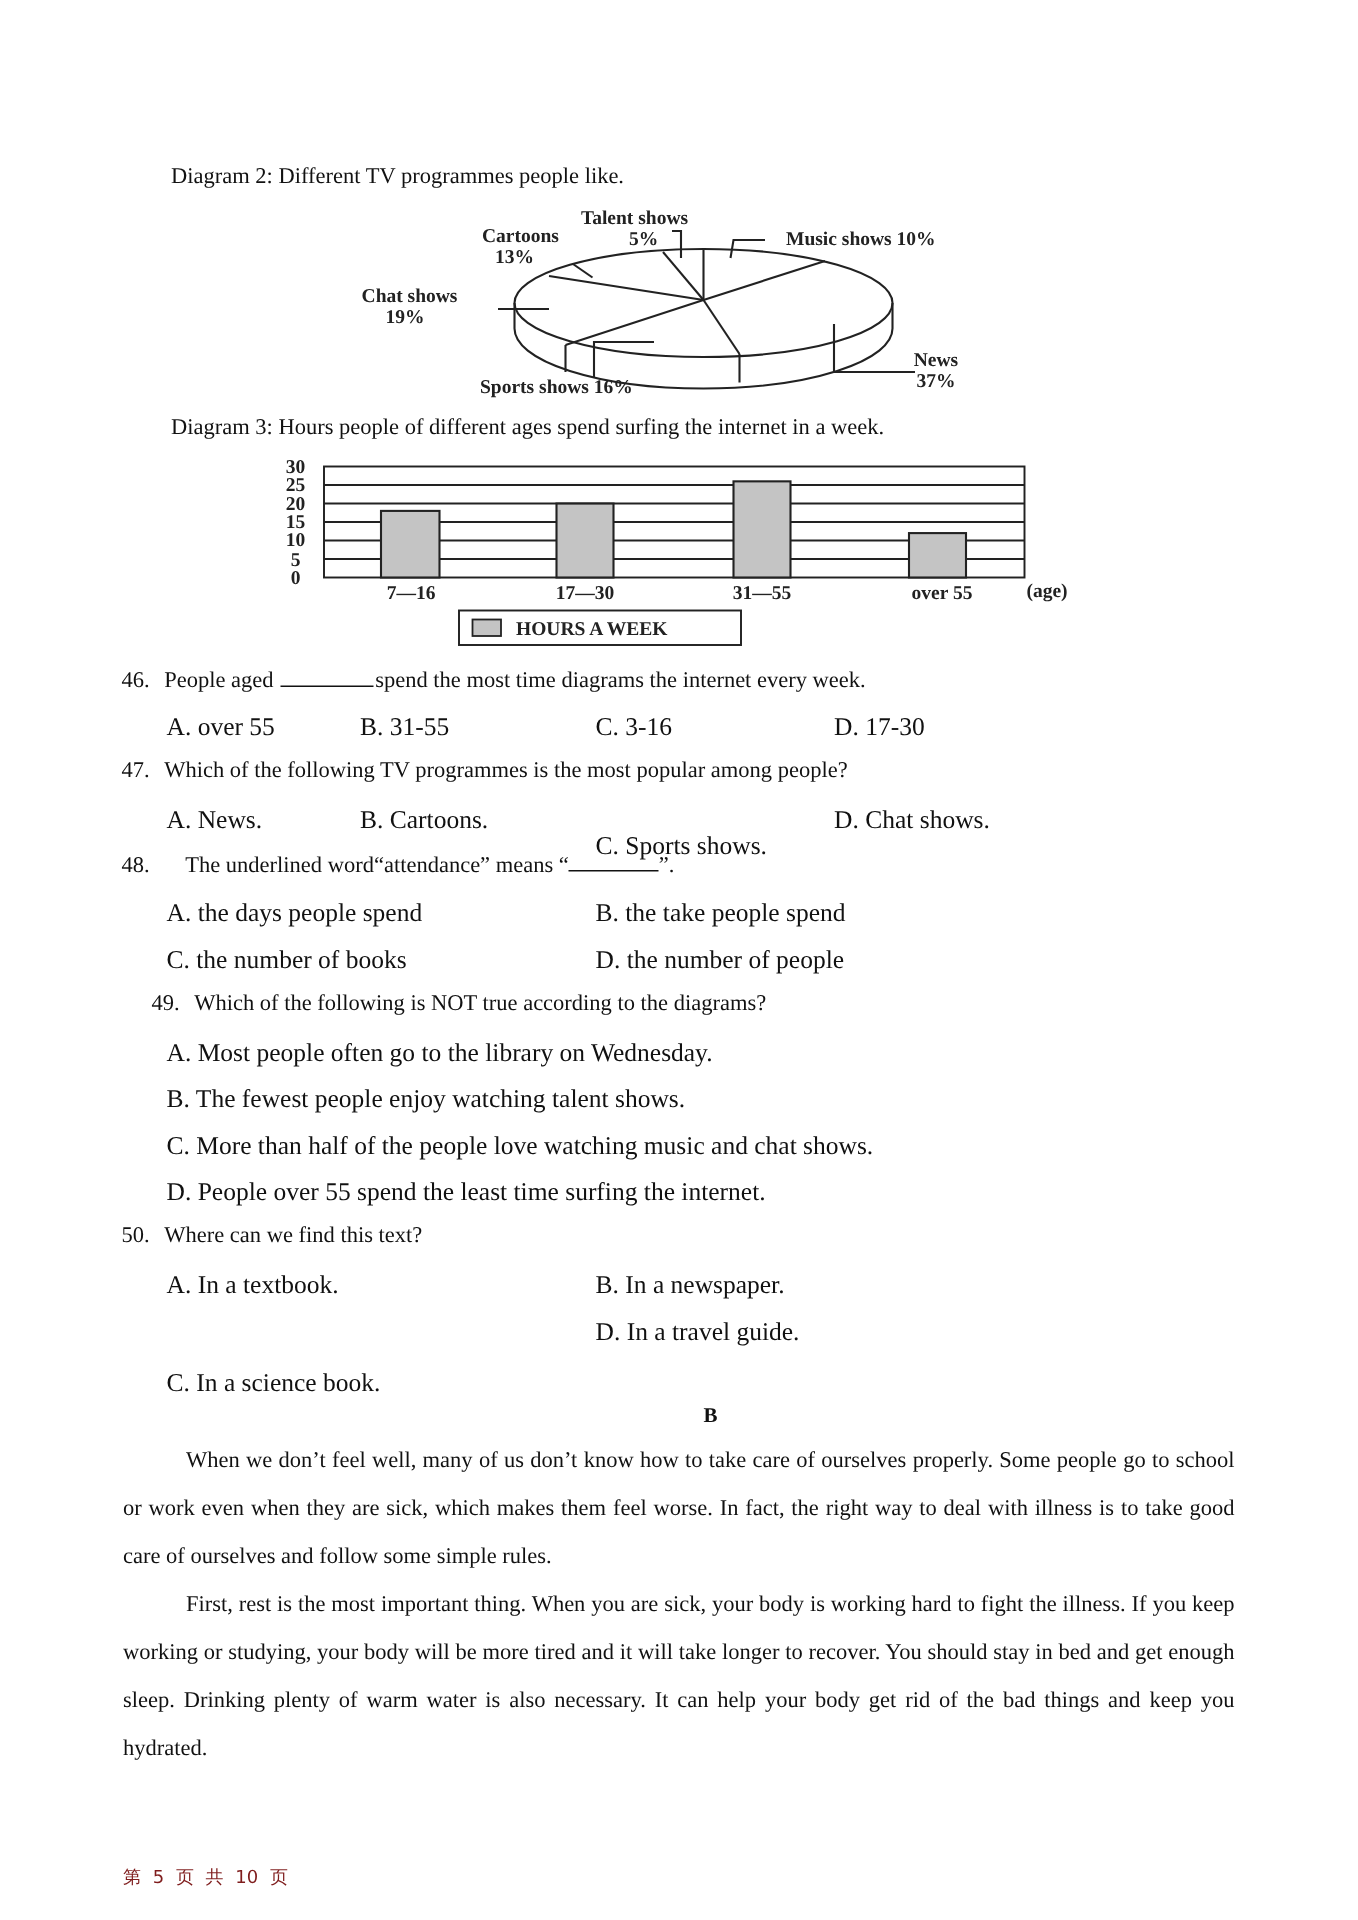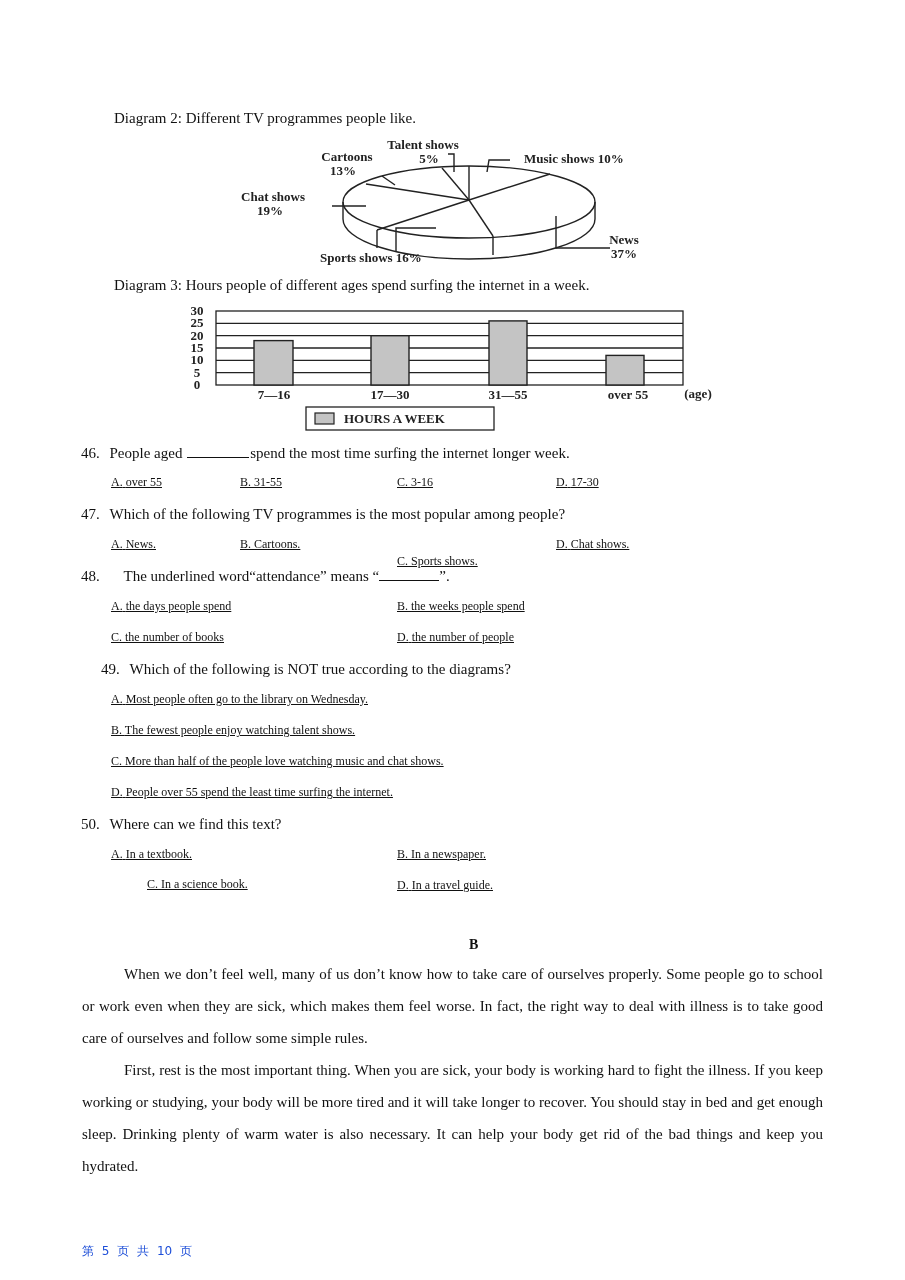--- a/index.html
+++ b/index.html
@@ -1,26 +1,26 @@
 <!DOCTYPE html>
 <html><head>
 <meta charset="utf-8">
 <style>
   html, body { margin: 0; padding: 0; background: #ffffff; }
   body { width: 905px; height: 1280px; position: relative; overflow: hidden;
          font-family: "Liberation Serif", "DejaVu Serif", serif; color: #111; }
   .abs { position: absolute; }
   .caption { font-size: 15px; white-space: nowrap; }
   .q { font-size: 15px; white-space: nowrap; }
-  .opt { font-size: 12px; white-space: nowrap; text-decoration: underline; }
+  .opt { font-size: 17px; white-space: nowrap; }
   .blank { display: inline-block; width: 62px; border-bottom: 1.2px solid #111; height: 13px; vertical-align: baseline; margin: 0 1px; }
   .blank-q { display: inline-block; width: 60px; border-bottom: 1px solid #111; height: 12px; }
   .section-title { font-size: 14px; font-weight: bold; }
   .para { font-size: 15px; line-height: 32px; text-align: justify; text-indent: 42px; width: 741px; }
-  .footer { font-family: "DejaVu Sans", sans-serif; font-size: 12px; color: #1d4ed8; word-spacing: 4px; }
+  .footer { font-family: "DejaVu Sans", sans-serif; font-size: 12px; color: #7f1d1d; word-spacing: 4px; }
   svg text { font-family: "Liberation Serif", "DejaVu Serif", serif; font-weight: bold; fill: #222; }
 </style>
 </head>
 <body>
 
 <div class="abs caption" style="left:114px; top:110px;">Diagram 2: Different TV programmes people like.</div>
 
 <svg class="abs" style="left:210px; top:136px;" width="480" height="130">
   <g fill="none" stroke="#222" stroke-width="1.4">
 
@@ -97,61 +97,61 @@
 
   <g>
     <rect x="126" y="105" width="188" height="23" fill="#fff" stroke="#222" stroke-width="1.3"></rect>
     <rect x="135" y="111" width="19" height="11" fill="#c4c4c4" stroke="#222" stroke-width="1.2"></rect>
     <text x="164" y="121" font-size="13">HOURS A WEEK</text>
   </g>
 </svg>
 
 <div class="abs q" style="left:81px; top:444px;">
   <span>46.</span>
-  <span style="margin-left:6px;">People aged </span><span class="blank"></span><span>spend the most time surfing the internet longer week.</span>
+  <span style="margin-left:6px;">People aged </span><span class="blank"></span><span>spend the most time diagrams the internet every week.</span>
 </div>
 <div class="abs opt" style="left:111px; top:475px;"><span>A.</span> <span>over 55</span></div>
 <div class="abs opt" style="left:240px; top:475px;"><span>B.</span> <span>31-55</span></div>
 <div class="abs opt" style="left:397px; top:475px;"><span>C.</span> <span>3-16</span></div>
 <div class="abs opt" style="left:556px; top:475px;"><span>D.</span> <span>17-30</span></div>
 
 <div class="abs q" style="left:81px; top:506px;">
   <span>47.</span>
   <span style="margin-left:6px;">Which of the following TV programmes is the most popular among people?</span>
 </div>
 <div class="abs opt" style="left:111px; top:537px;"><span>A.</span> <span>News.</span></div>
 <div class="abs opt" style="left:240px; top:537px;"><span>B.</span> <span>Cartoons.</span></div>
 <div class="abs opt" style="left:397px; top:554px;"><span>C.</span> <span>Sports shows.</span></div>
 <div class="abs opt" style="left:556px; top:537px;"><span>D.</span> <span>Chat shows.</span></div>
 
 <div class="abs q" style="left:81px; top:568px;">
   <span>48.</span>
   <span style="margin-left:20px;">The underlined word“attendance” means “</span><span class="blank-q"></span><span>”.</span>
 </div>
 <div class="abs opt" style="left:111px; top:599px;"><span>A.</span> <span>the days people spend</span></div>
-<div class="abs opt" style="left:397px; top:599px;"><span>B.</span> <span>the weeks people spend</span></div>
+<div class="abs opt" style="left:397px; top:599px;"><span>B.</span> <span>the take people spend</span></div>
 <div class="abs opt" style="left:111px; top:630px;"><span>C.</span> <span>the number of books</span></div>
 <div class="abs opt" style="left:397px; top:630px;"><span>D.</span> <span>the number of people</span></div>
 
 <div class="abs q" style="left:81px; top:661px;margin-left:20px;">
   <span>49.</span>
   <span style="margin-left:6px;">Which of the following is NOT true according to the diagrams?</span>
 </div>
 <div class="abs opt" style="left:111px; top:692px;"><span>A.</span> <span>Most people often go to the library on Wednesday.</span></div>
 <div class="abs opt" style="left:111px; top:723px;"><span>B.</span> <span>The fewest people enjoy watching talent shows.</span></div>
 <div class="abs opt" style="left:111px; top:754px;"><span>C.</span> <span>More than half of the people love watching music and chat shows.</span></div>
 <div class="abs opt" style="left:111px; top:785px;"><span>D.</span> <span>People over 55 spend the least time surfing the internet.</span></div>
 
 <div class="abs q" style="left:81px; top:816px;">
   <span>50.</span>
   <span style="margin-left:6px;">Where can we find this text?</span>
 </div>
 <div class="abs opt" style="left:111px; top:847px;"><span>A.</span> <span>In a textbook.</span></div>
 <div class="abs opt" style="left:397px; top:847px;"><span>B.</span> <span>In a newspaper.</span></div>
-<div class="abs opt" style="left:111px; top:877px;margin-left:36px;"><span>C.</span> <span>In a science book.</span></div>
+<div class="abs opt" style="left:111px; top:912px;"><span>C.</span> <span>In a science book.</span></div>
 <div class="abs opt" style="left:397px; top:878px;"><span>D.</span> <span>In a travel guide.</span></div>
 
 <div class="abs section-title" style="left:469px; top:937px;">B</div>
 <div class="abs" style="left:82px; top:958px;">
   <p class="para" style="margin:0;">When we don’t feel well, many of us don’t know how to take care of ourselves properly. Some people go to school or work even when they are sick, which makes them feel worse. In fact, the right way to deal with illness is to take good care of ourselves and follow some simple rules.</p>
   <p class="para" style="margin:0;">First, rest is the most important thing. When you are sick, your body is working hard to fight the illness. If you keep working or studying, your body will be more tired and it will take longer to recover. You should stay in bed and get enough sleep. Drinking plenty of warm water is also necessary. It can help your body get rid of the bad things and keep you hydrated.</p>
 </div>
 
 <div class="abs footer" style="left:82px; top:1243px;">第 5 页 共 10 页</div>
 

